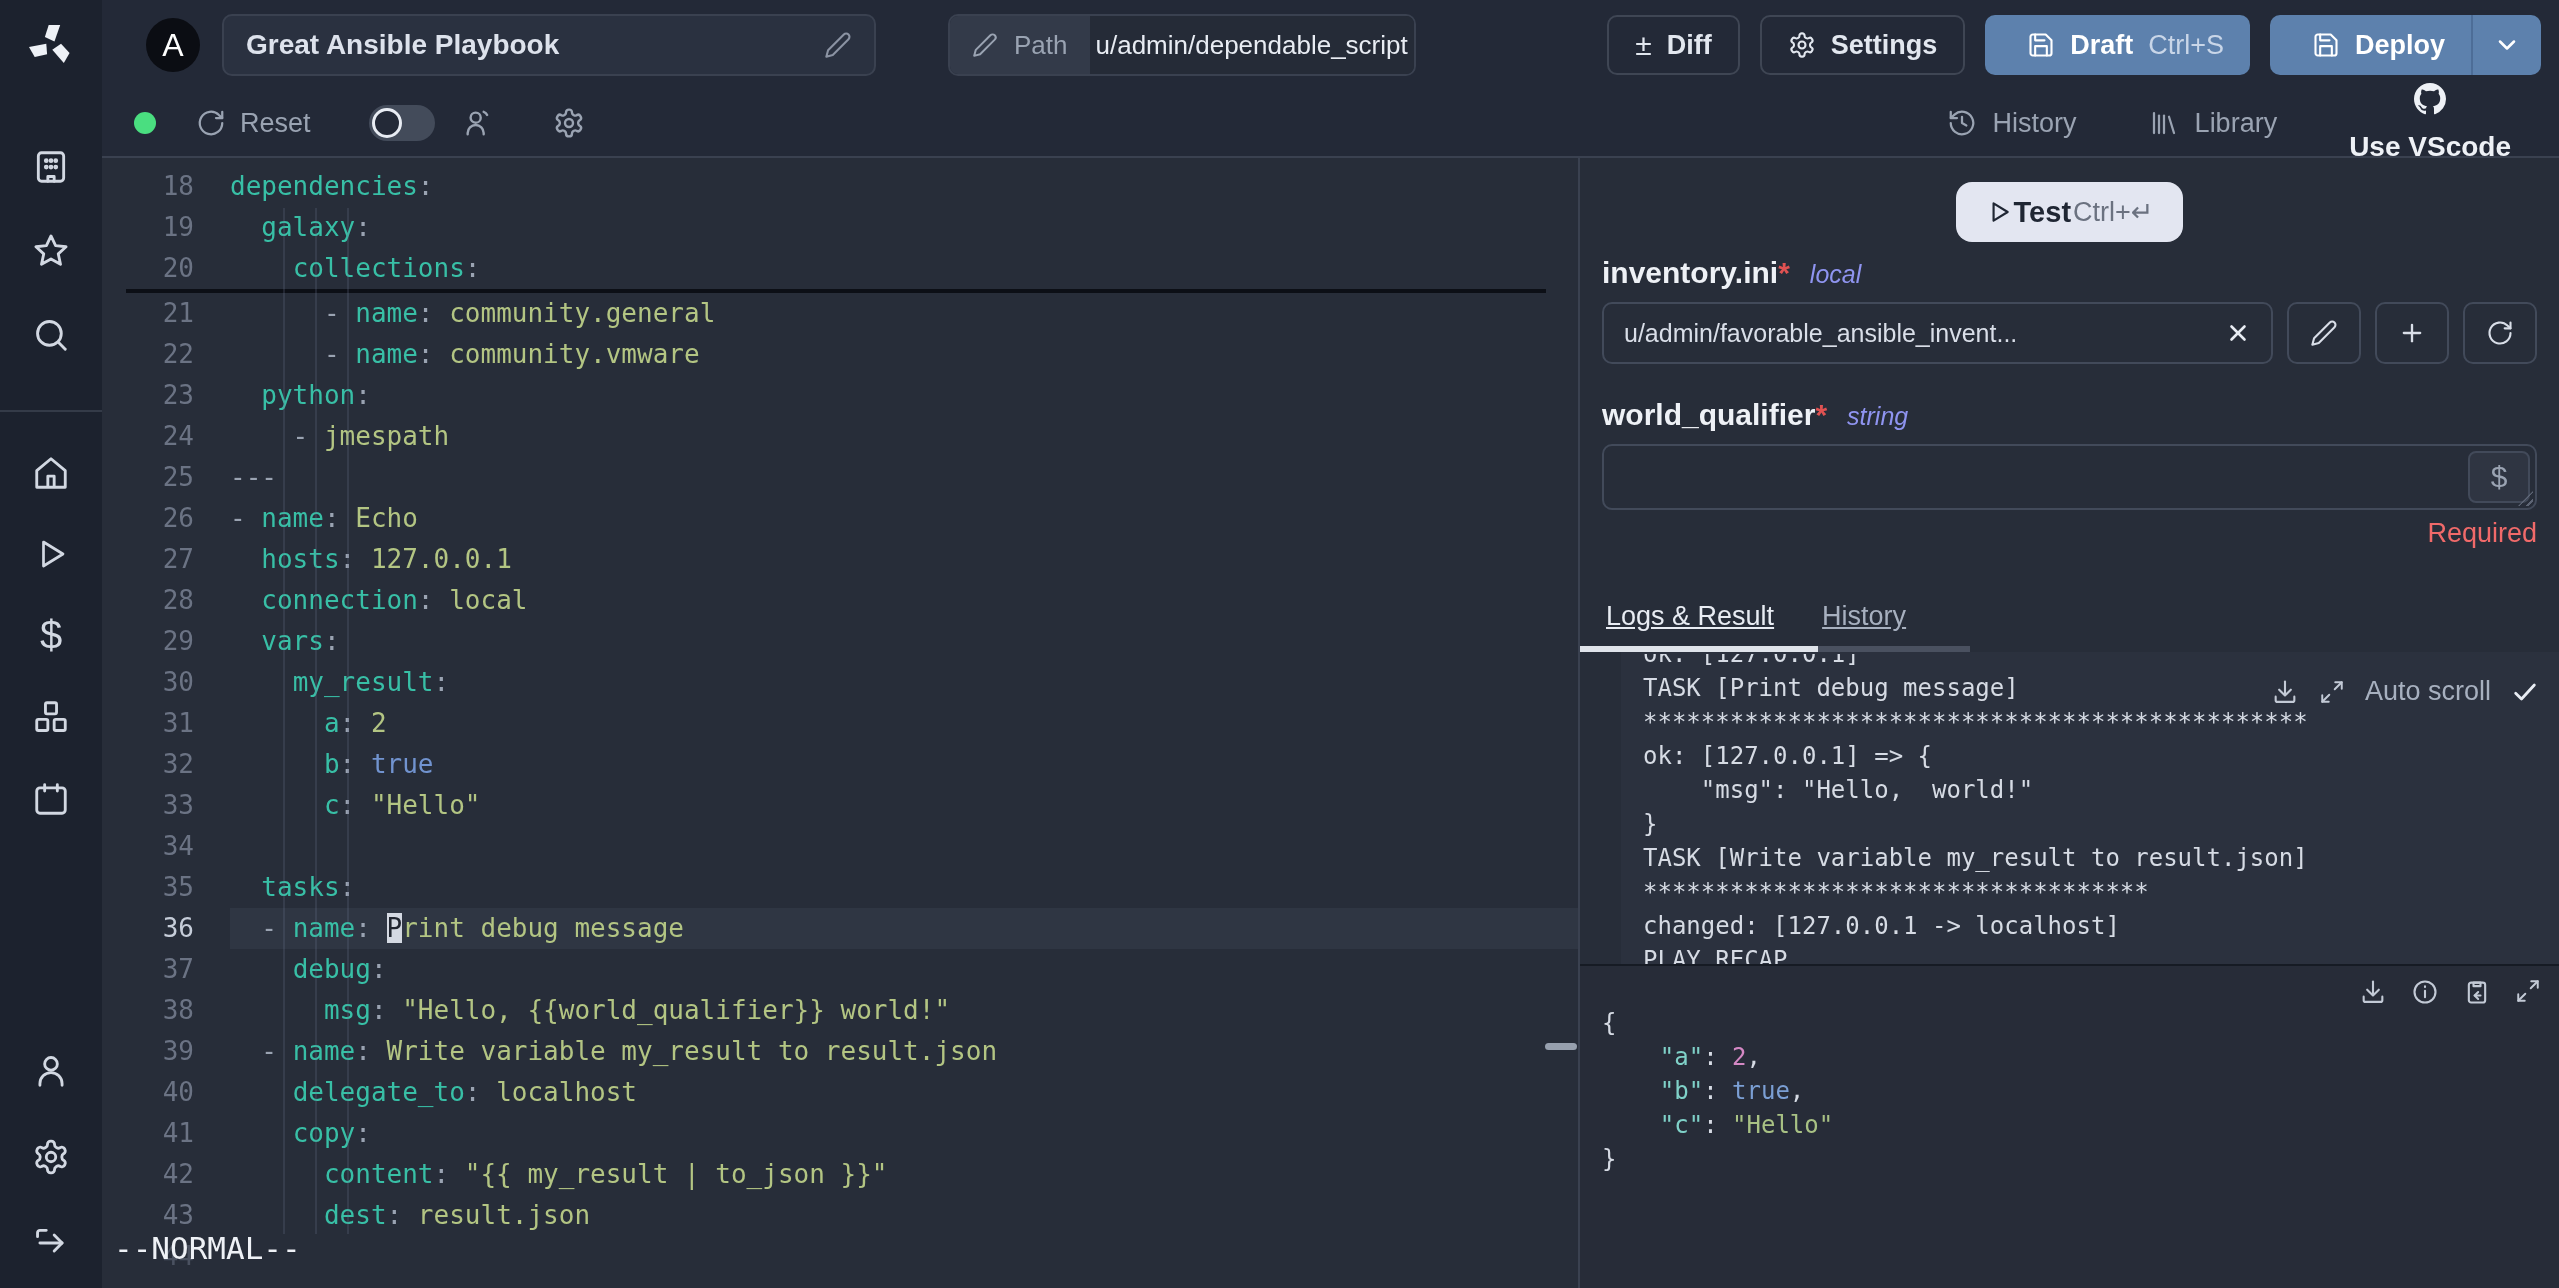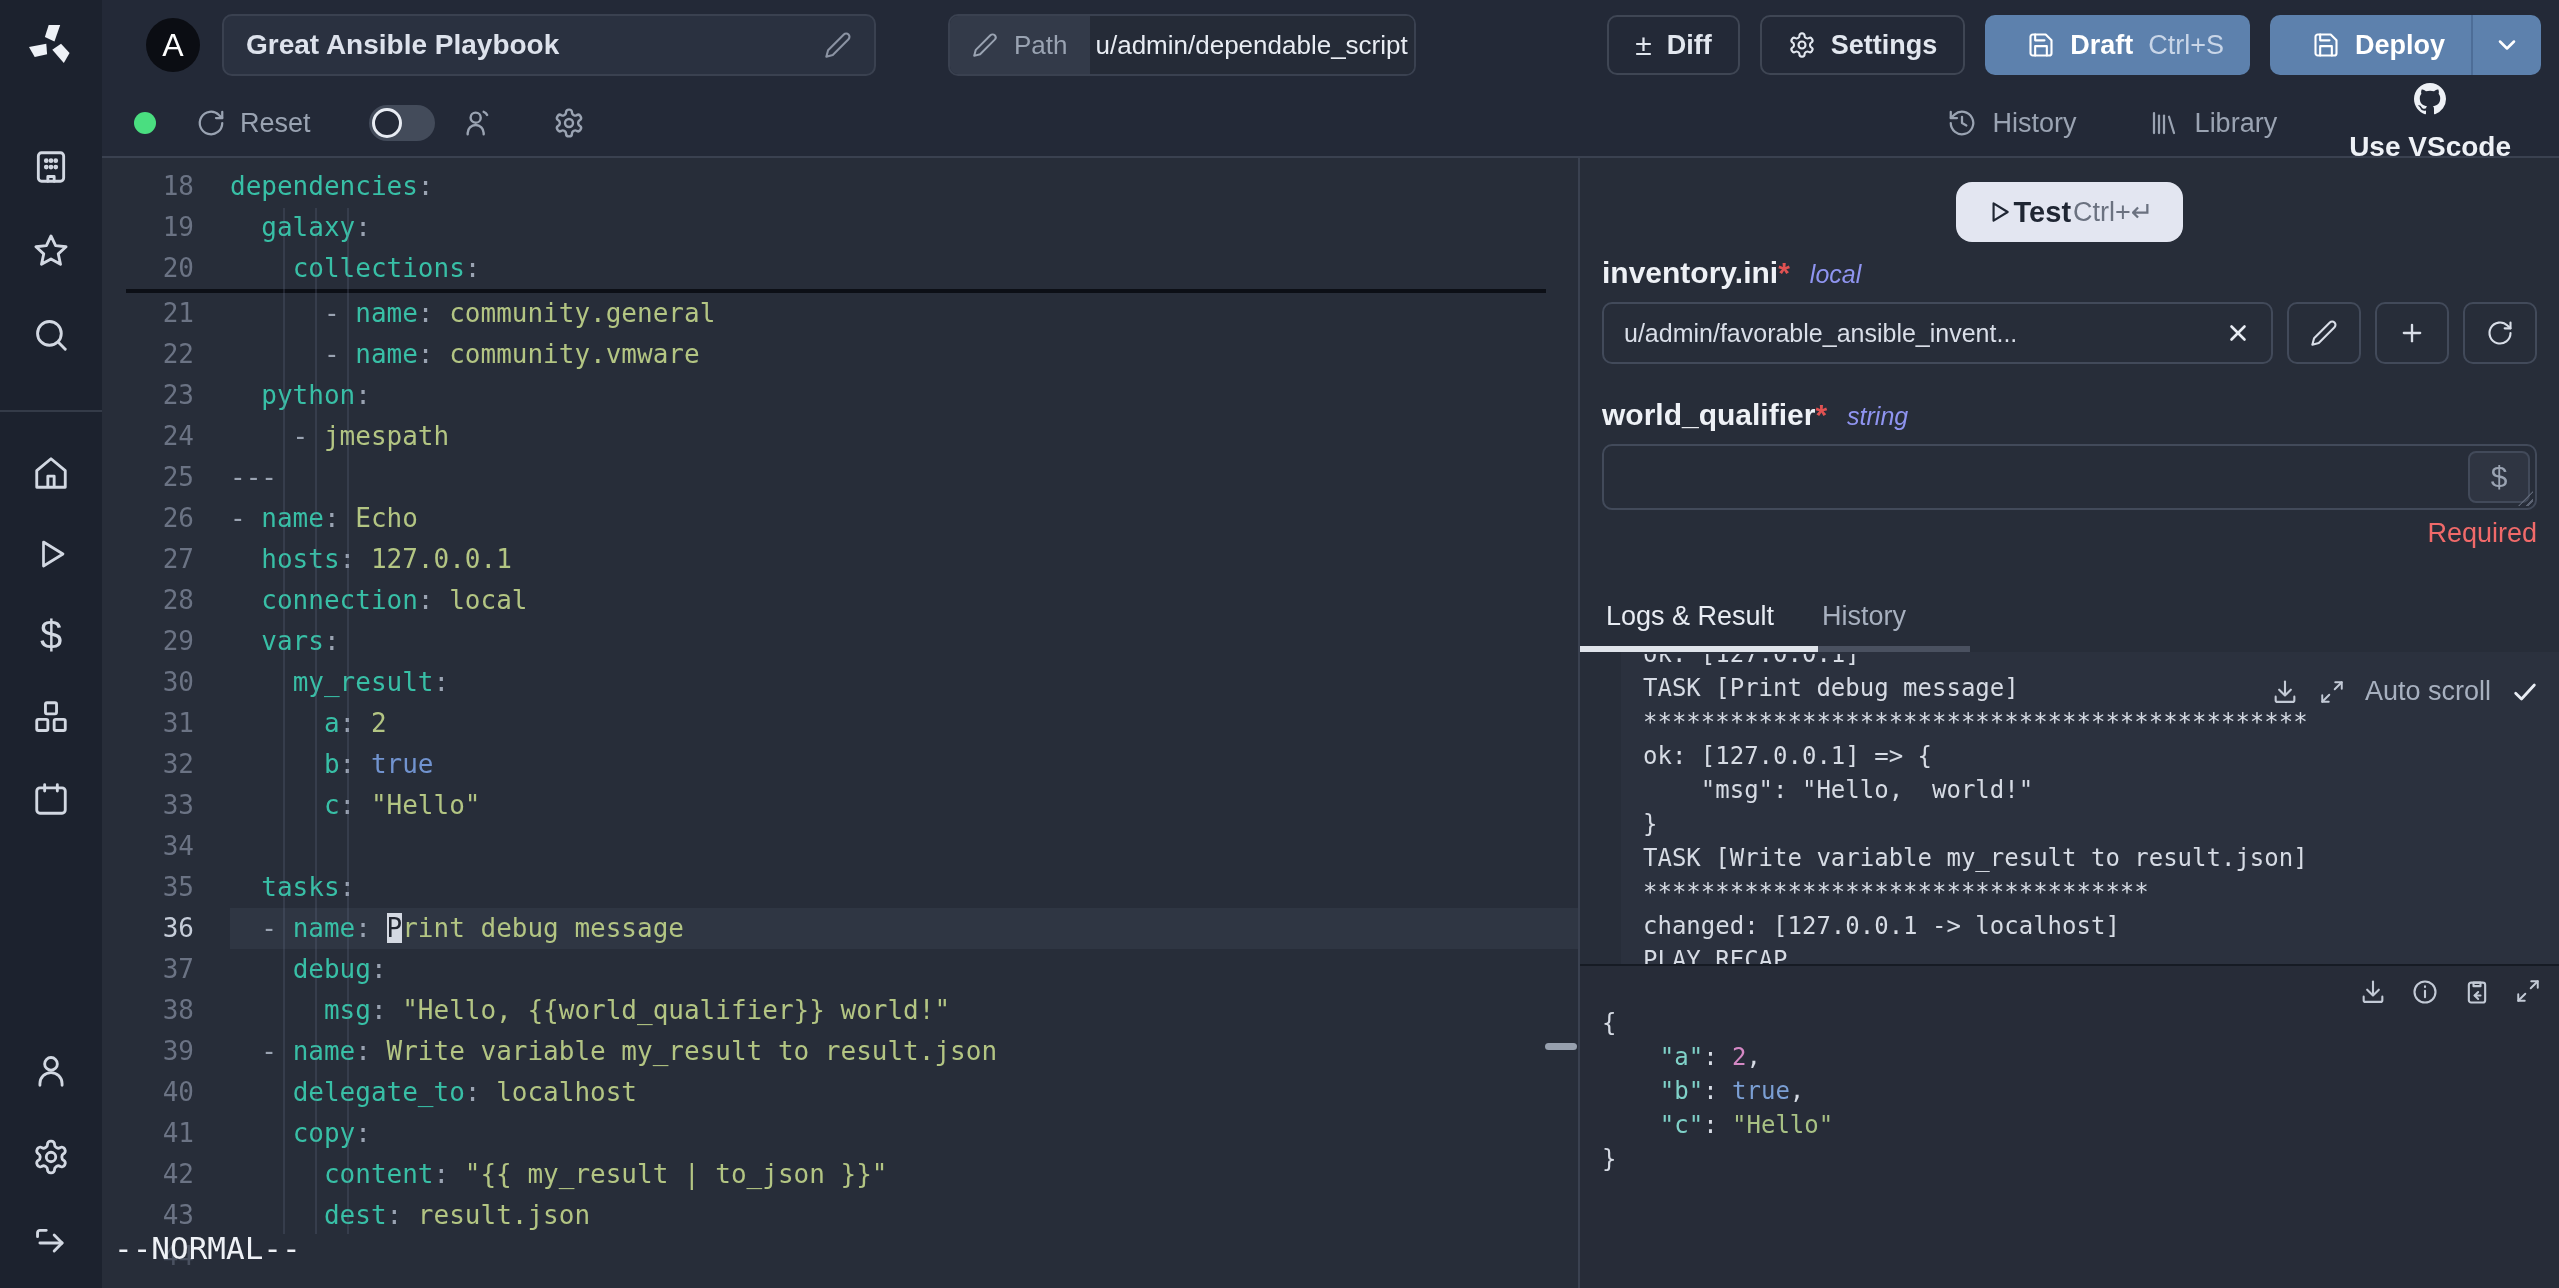--- a/index.html
+++ b/index.html
@@ -103,21 +103,21 @@
     display:flex; align-items:center; justify-content:center; color:#d9dee8; cursor:pointer; background:transparent; }
   .str-textarea { position:relative; height:66px; border:2px solid #424a5a; border-radius:10px; margin-top:12px; cursor:text; }
   .dollar-btn { position:absolute; top:5px; right:5px; width:62px; height:52px; background:#2f3542;
     border:2px solid #424a5a; border-radius:8px; display:flex; align-items:center; justify-content:center;
     color:#9aa3b2; font-size:30px; cursor:pointer; }
   .resize-corner { position:absolute; right:2px; bottom:2px; width:15px; height:15px;
     background:repeating-linear-gradient(135deg, transparent 0 4px, #6b7384 4px 6px); opacity:.8;
     clip-path:polygon(100% 0, 100% 100%, 0 100%); }
   .required-row { display:flex; justify-content:flex-end; margin:8px 22px 0; color:#f16a6a; font-size:27px; }
   .tabs { display:flex; gap:48px; margin-top:52px; padding-left:26px; position:relative; padding-bottom:20px; }
-  .tab { font-size:27px; color:#a7b0bf; cursor:pointer; }
+  .tab { font-size:27px; color:#a7b0bf; cursor:pointer;text-decoration:underline; }
   .tab.active { color:#e8ecf3; }
   .tab-underline-active { position:absolute; left:0; bottom:0; width:238px; height:6px; background:#dfe3ea; }
   .tab-underline-rest { position:absolute; left:238px; bottom:0; width:152px; height:6px; background:#4a5160; }
   .logs { position:relative; height:312px; background:#2b313e; overflow:hidden;
     font-family:"DejaVu Sans Mono",monospace; font-size:24px; color:#d6dbe4; padding:2px 0 0 22px;margin-left:41px; }
   .logline { height:34px; line-height:34px; white-space:pre; }
   .logline.clip { height:17px; overflow:hidden; }
   .logline.clip .t { display:block; margin-top:-17px; }
   .autoscroll { position:absolute; top:24px; right:20px; display:flex; align-items:center; gap:20px;
     font-family:"Liberation Sans",sans-serif; font-size:27px; color:#a7b0bf; }

